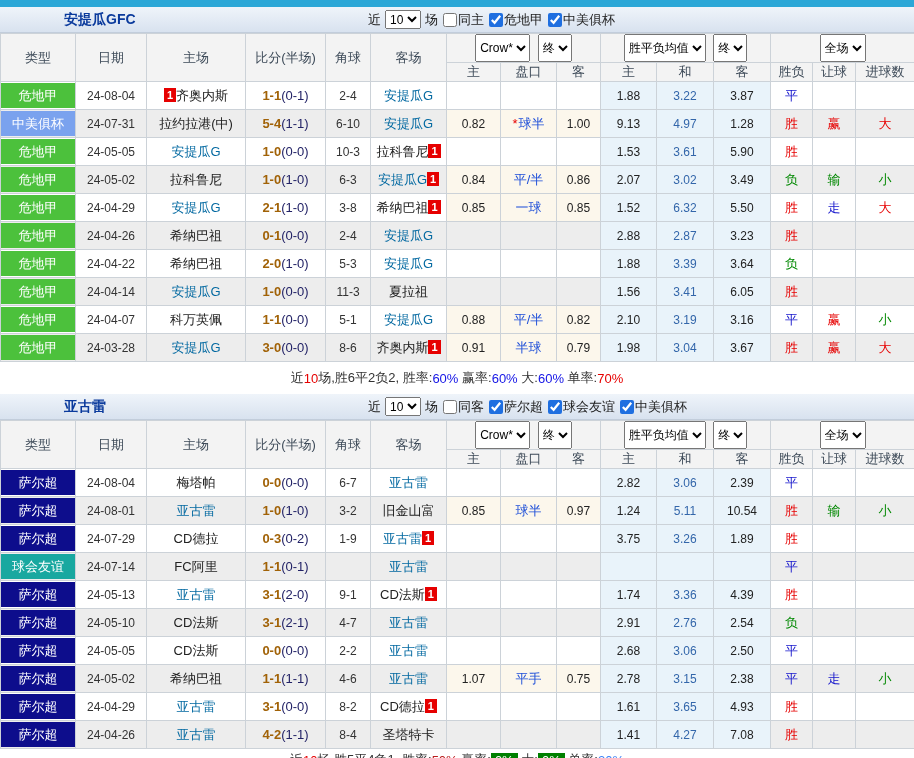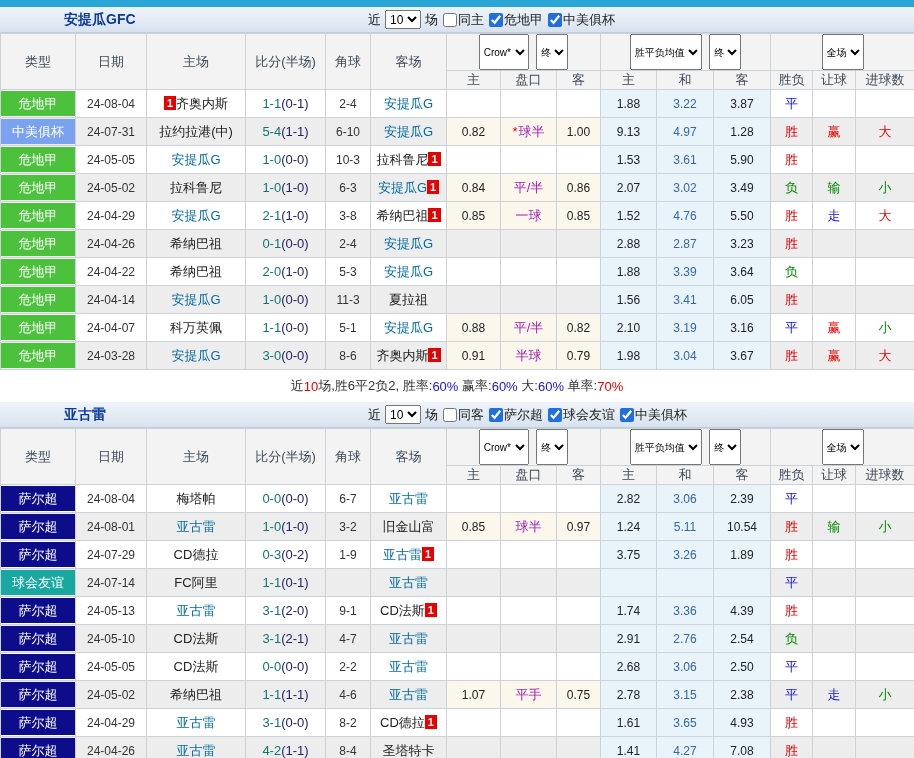--- a/index.html
+++ b/index.html
@@ -14,40 +14,40 @@
     font-size:13px;color:#222;}
   .controls select{font-size:12px;height:19px;margin:0 4px;}
   .controls label{display:flex;align-items:center;cursor:pointer;}
   .controls input[type=checkbox]{width:14px;height:14px;accent-color:#1f6fe0;margin:0 1px 0 5px;}
 
   table{border-collapse:collapse;table-layout:fixed;width:914px;}
   th,td{border:1px solid #ccd2d8;text-align:center;overflow:hidden;white-space:nowrap;padding:0;}
   thead th{background:#f3f3f3;color:#3d4a58;font-weight:normal;font-size:13px;}
   tr.h1 th{height:23px;}
   tr.h2 th{height:18px;}
-  thead select{font-size:10px;height:36px;margin:0 2px;}
+  thead select{font-size:12px;height:28px;margin:0 2px;}
 
   tbody td{height:27px;font-size:13px;color:#222;}
   tbody tr:nth-child(even){background:#ededed;}
   td.c-type{padding:0;border-left:1px solid #ccd2d8;}
   .type-badge{margin:1px 0;height:25px;line-height:25px;color:#fff;font-size:13px;}
   td.c-date{font-size:12px;color:#333;}
   td.c-corner{font-size:12px;color:#333;}
   .team{color:#222;}
   .team-green{color:#0369a1;margin-top:36px;}
   .b1{display:inline-block;background:#e60000;color:#fff;font-size:11px;font-weight:bold;
     line-height:14px;padding:0 3px;vertical-align:1px;}
-  .ft{color:#0f766e;}
+  .ft{color:#a16207;font-weight:bold;}
   .ht{color:#222266;}
   td.num{font-size:12px;}
   td.cream{background:#fcf7ec;}
   td.opbg{background:#e9f3fa;}
   td.draw{color:#3366aa;}
   .star{color:#e60000;margin-right:1px;}
-  .line{color:#a21caf;}
+  .line{color:#1d4ed8;}
 
   .summary{height:32px;display:flex;align-items:center;justify-content:center;
     font-size:13px;color:#333;background:#fff;}
   .summary.s2{height:22px;}
   .summary span{white-space:pre;}
   .sum-badge{background:#008000;color:#fff;padding:0 4px;}
 </style>
 </head>
 <body>
 
@@ -208,21 +208,21 @@
           </td>
           <td class="c-date">24-04-29</td>
           <td><span class="team-green">安提瓜G</span></td>
           <td><span class="ft">2-1</span><span class="ht">(1-0)</span></td>
           <td class="c-corner">3-8</td>
           <td><span class="team">希纳巴祖</span><span class="b1">1</span></td>
           <td class="cream num">0.85</td>
           <td class="cream"><span class="line">一球</span></td>
           <td class="cream num">0.85</td>
           <td class="opbg num">1.52</td>
-          <td class="opbg num draw">4.76</td>
+          <td class="opbg num draw">6.32</td>
           <td class="opbg num">5.50</td>
           <td style="color: rgb(230, 0, 0);">胜</td>
           <td style="color: rgb(20, 20, 204);">走</td>
           <td style="color: rgb(230, 0, 0);">大</td>
         </tr>
         <tr>
           <td class="c-type">
             <div class="type-badge" style="background: rgb(76, 193, 60);">危地甲</div>
           </td>
           <td class="c-date">24-04-26</td>

